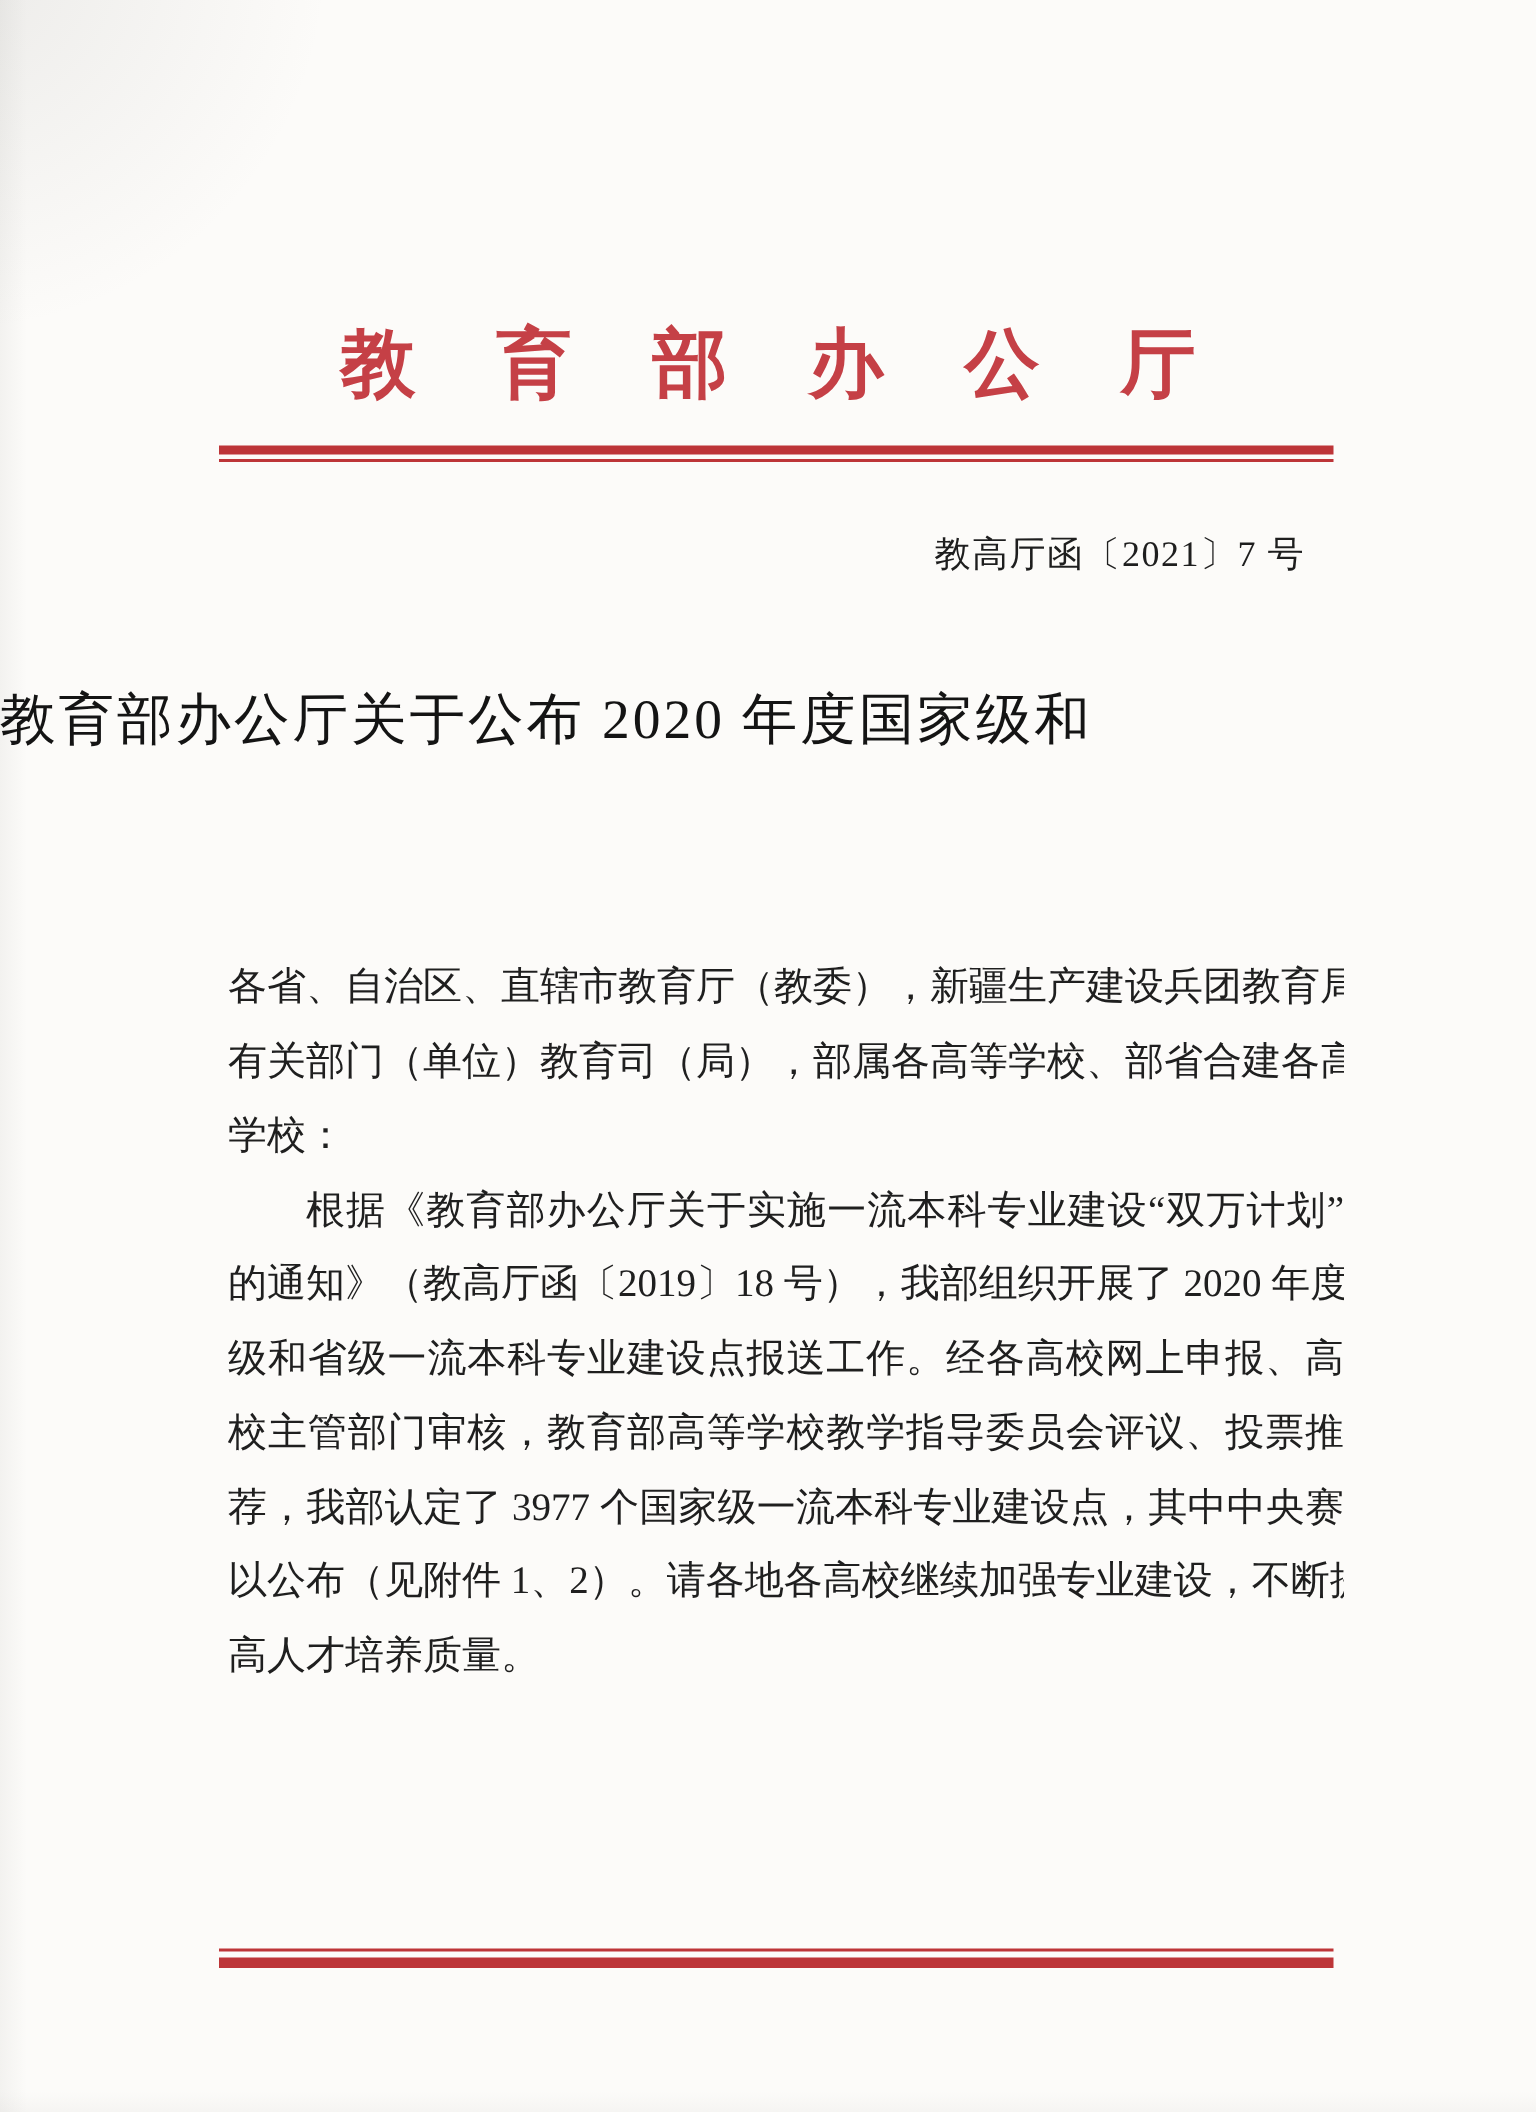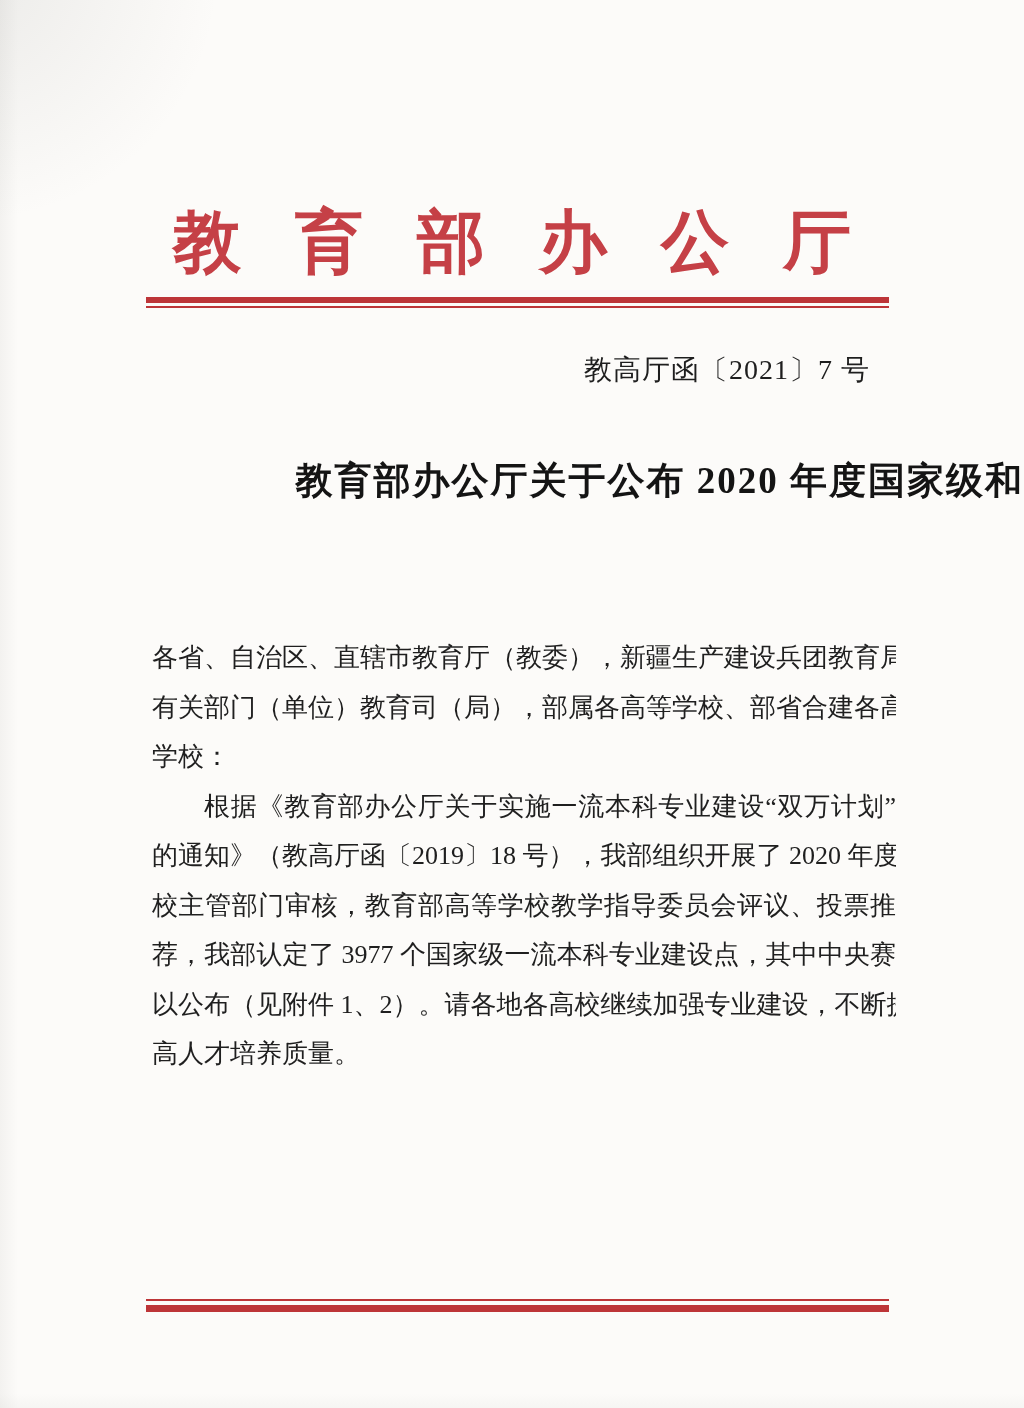--- a/index.html
+++ b/index.html
@@ -16,50 +16,50 @@
       #fcfbf9;
     font-family: "Liberation Serif", "DejaVu Serif", serif;
     color: #222;
   }
 
   
   .letterhead {
     position: absolute;
     top: 207px; left: 0; right: 0;
     text-align: center;
-    font-size: 68px;
+    font-size: 50px;
     line-height: 70px;
     font-weight: bold;
     letter-spacing: 54px;
     text-indent: 54px;
     white-space: nowrap;
   }
 
   .rule { position: absolute; left: 146px; width: 743px; }
   .rule-top-thick   { top: 297px;  height: 6px; }
   .rule-top-thin    { top: 306px;  height: 2px; }
   .rule-bottom-thin { top: 1299px; height: 2px; }
   .rule-bottom-thick{ top: 1305px; height: 7px; }
 
   .doc-number {
     position: absolute;
     top: 352px; right: 154px;
-    font-size: 28px;
+    font-size: 24px;
     line-height: 36px;
     color: #1e1e1e;
     letter-spacing: 1px;
     white-space: nowrap;
   }
 
   .doc-title {
     position: absolute;
-    top: 450px; left: 12px; right: 0;
-    text-align: right;
+    top: 450px; left: 0; right: 0;
+    text-align: left;
     color: #141414;
-    font-weight: bold;
+    font-weight: normal;
     font-size: 37px;
     line-height: 61px;
     letter-spacing: 2px;
   }
 
   .bodytext {
     position: absolute;
     top: 633px; left: 152px;
     width: 744px;
     font-size: 26px;
@@ -93,20 +93,21 @@
     <div class="doc-title-line">教育部办公厅关于公布 2020 年度国家级和</div>
   </div>
 
   <div class="bodytext">
     <div class="line">各省、自治区、直辖市教育厅（教委），新疆生产建设兵团教育局，</div>
     <div class="line">有关部门（单位）教育司（局），部属各高等学校、部省合建各高等</div>
     <div class="line line--open">学校：</div>
 
     <div class="line line--indent">根据《教育部办公厅关于实施一流本科专业建设“双万计划”</div>
     <div class="line">的通知》（教高厅函〔2019〕18 号），我部组织开展了 2020 年度国家</div>
+    <div class="line">级和省级一流本科专业建设点报送工作。经各高校网上申报、高</div>
     <div class="line">校主管部门审核，教育部高等学校教学指导委员会评议、投票推</div>
     <div class="line">荐，我部认定了 3977 个国家级一流本科专业建设点，其中中央赛</div>
     <div class="line">以公布（见附件 1、2）。请各地各高校继续加强专业建设，不断提</div>
     <div class="line line--open">高人才培养质量。</div>
   </div>
 
   <div class="rule rule-bottom-thin" style="background: rgb(189, 53, 56);"></div>
   <div class="rule rule-bottom-thick" style="background: rgb(189, 53, 56);"></div>
 
 </div>

